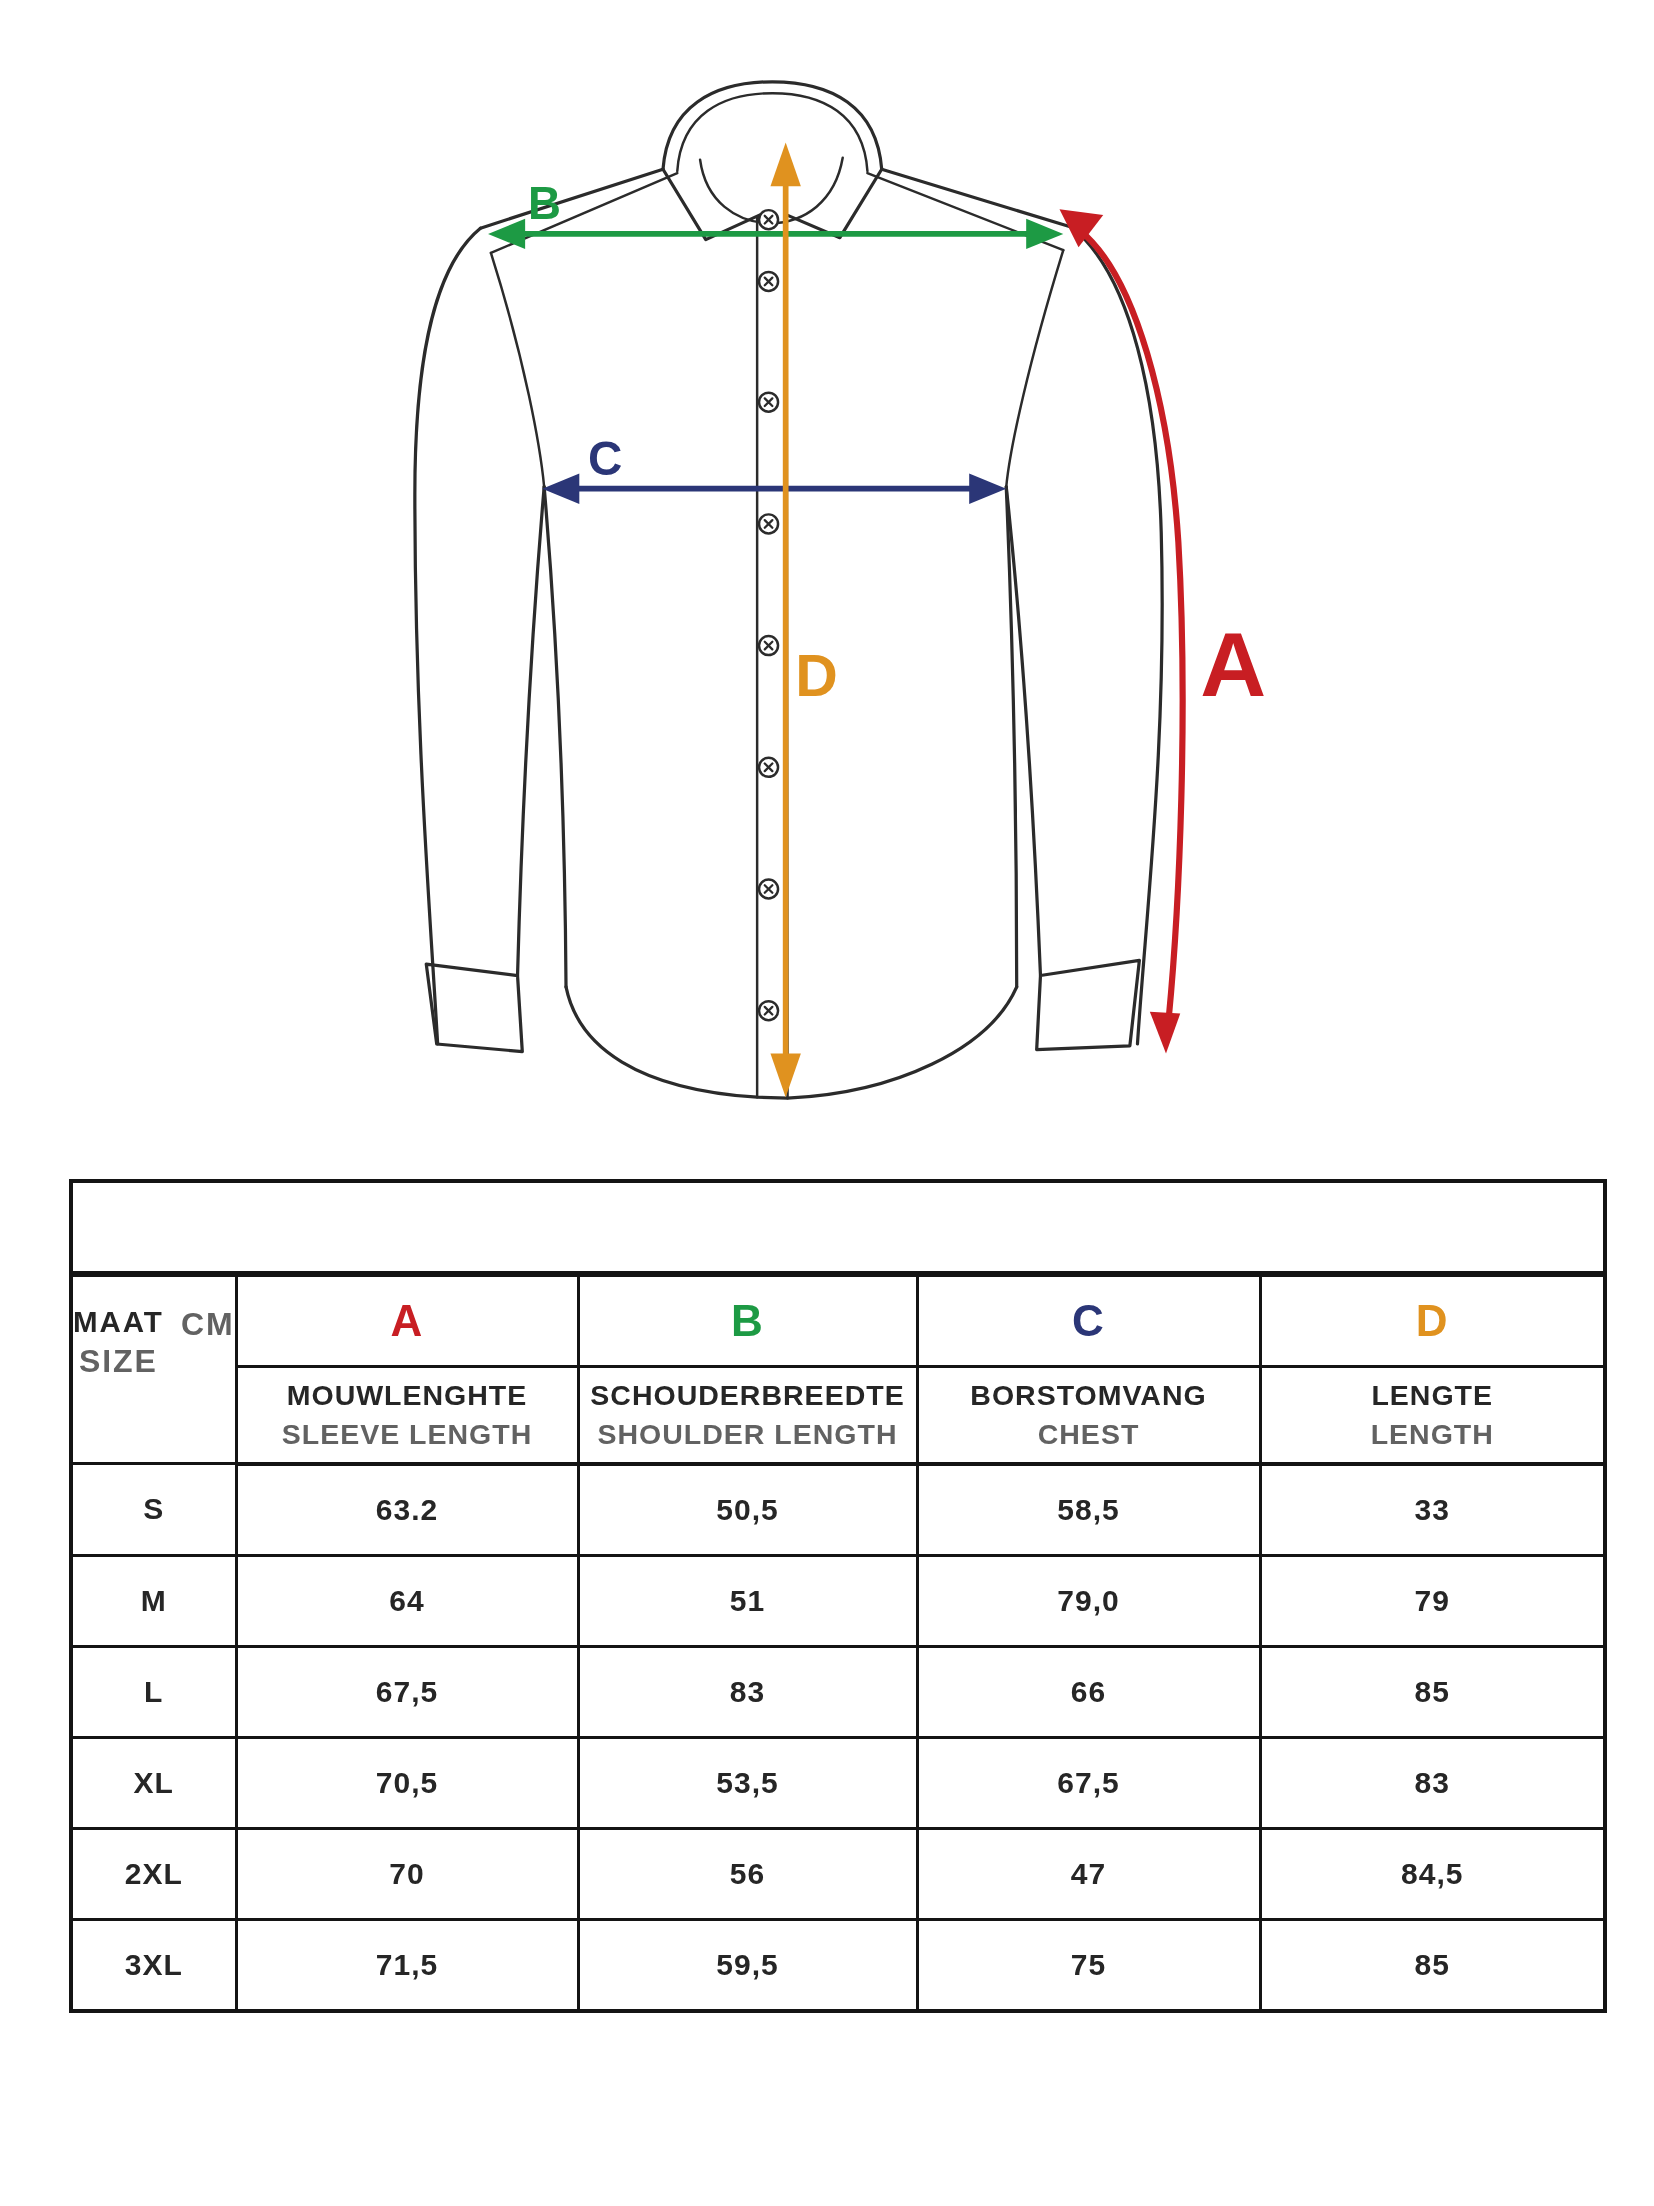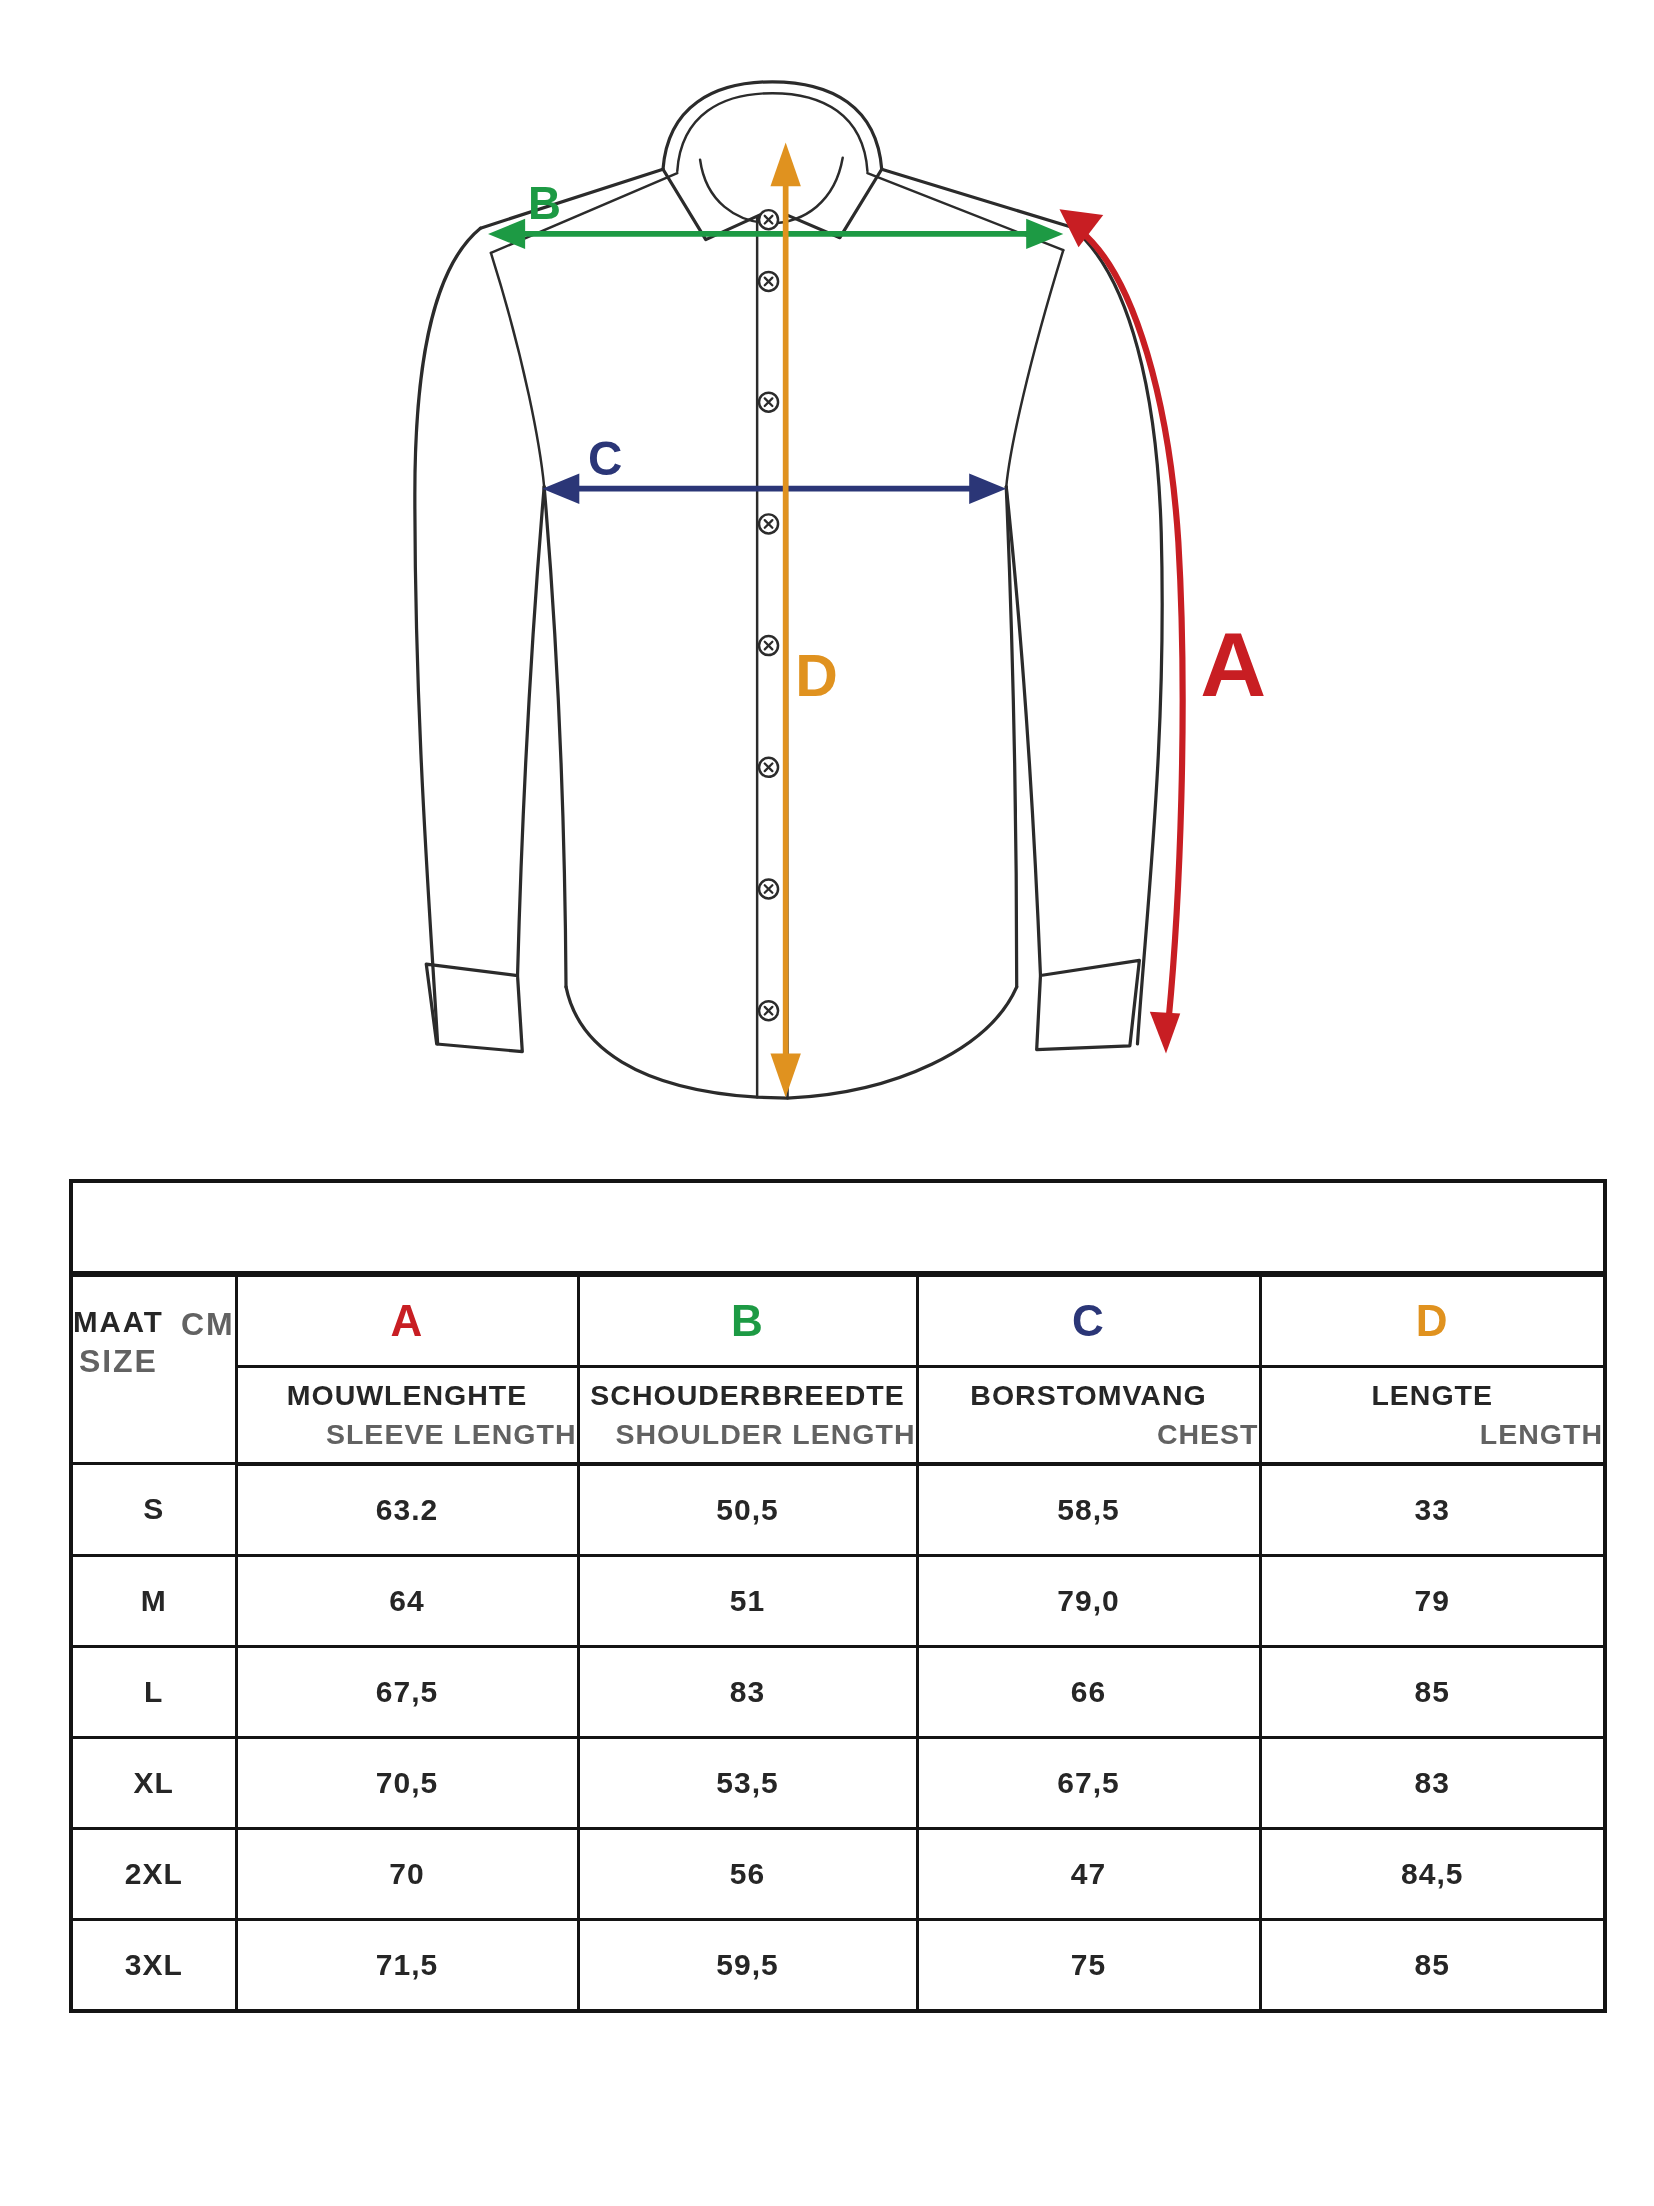--- a/index.html
+++ b/index.html
@@ -37,21 +37,21 @@
   tr.data-row td{height:88px;font-size:30px;}
   .maat-cell{vertical-align:top;}
   .maat-inner{display:flex;flex-direction:row;height:100%;min-height:185px;justify-content:space-between;
       padding:27px 0 28.5px 0;box-sizing:border-box;}
   .t-dark{color:var(--c-dark);font-size:29.5px;font-weight:700;letter-spacing:1.9px;line-height:1.25;}
   .t-gray{color:var(--c-gray);font-size:32px;font-weight:600;letter-spacing:1.9px;line-height:1.25;}
   .letter-cell{font-size:44px;font-weight:600;}
   .letter-a{color:var(--c-a);} .letter-b{color:var(--c-b);}
   .letter-c{color:var(--c-c);} .letter-d{color:var(--c-d);}
   .sub-nl{color:var(--c-dark);font-size:28.5px;font-weight:700;letter-spacing:1px;line-height:1.35;text-align:center;}
-  .sub-en{color:var(--c-gray);font-size:28.5px;font-weight:600;letter-spacing:1px;line-height:1.35;text-align:right;}
+  .sub-en{color:var(--c-gray);font-size:28.5px;font-weight:600;letter-spacing:1px;line-height:1.35;}
 </style>
 </head>
 <body>
 
 <div class="diagram">
   <svg viewBox="0 0 1740 1240">
 
     <g>
 
       <path class="shirt-line" d="M 697,178 C 702,112 750,86 812,86 C 874,86 922,112 927,178"></path>

